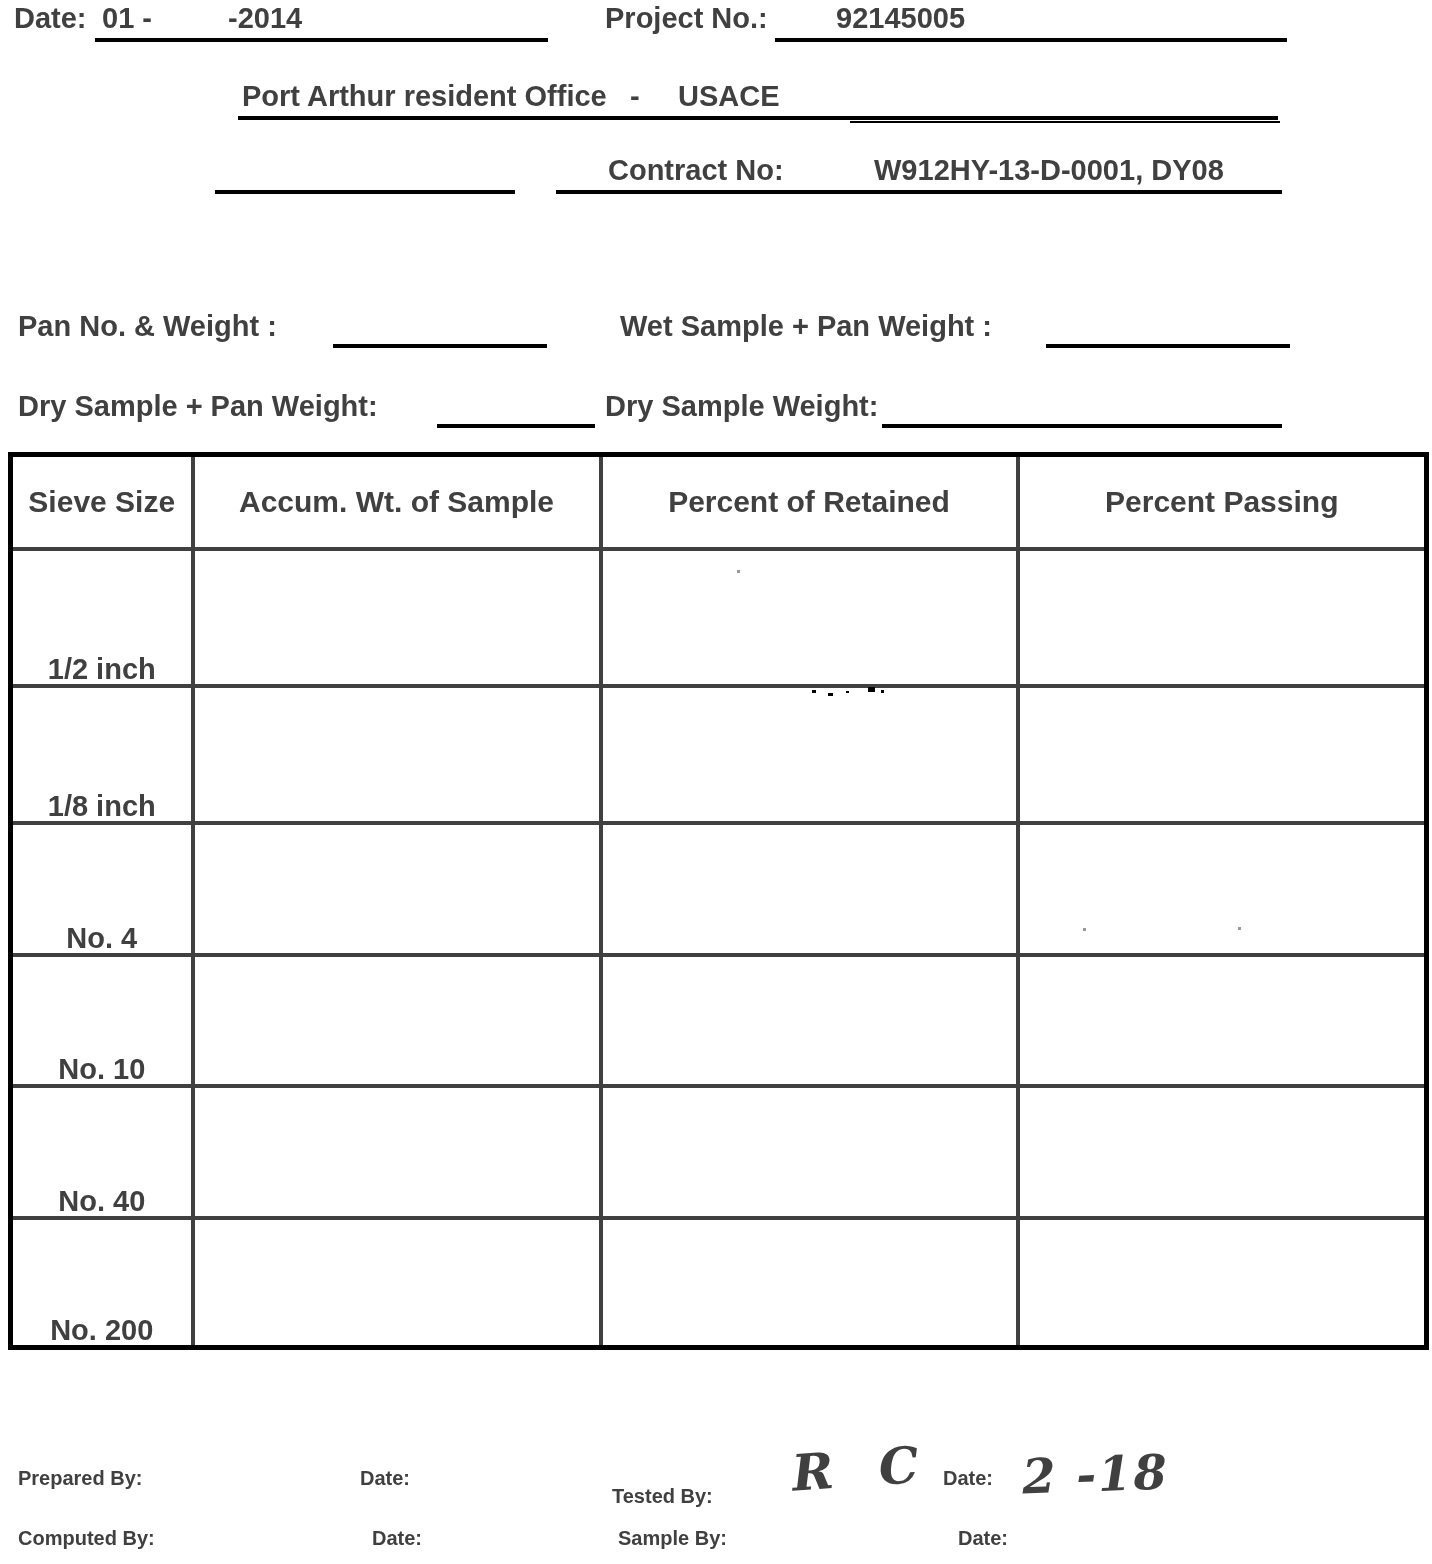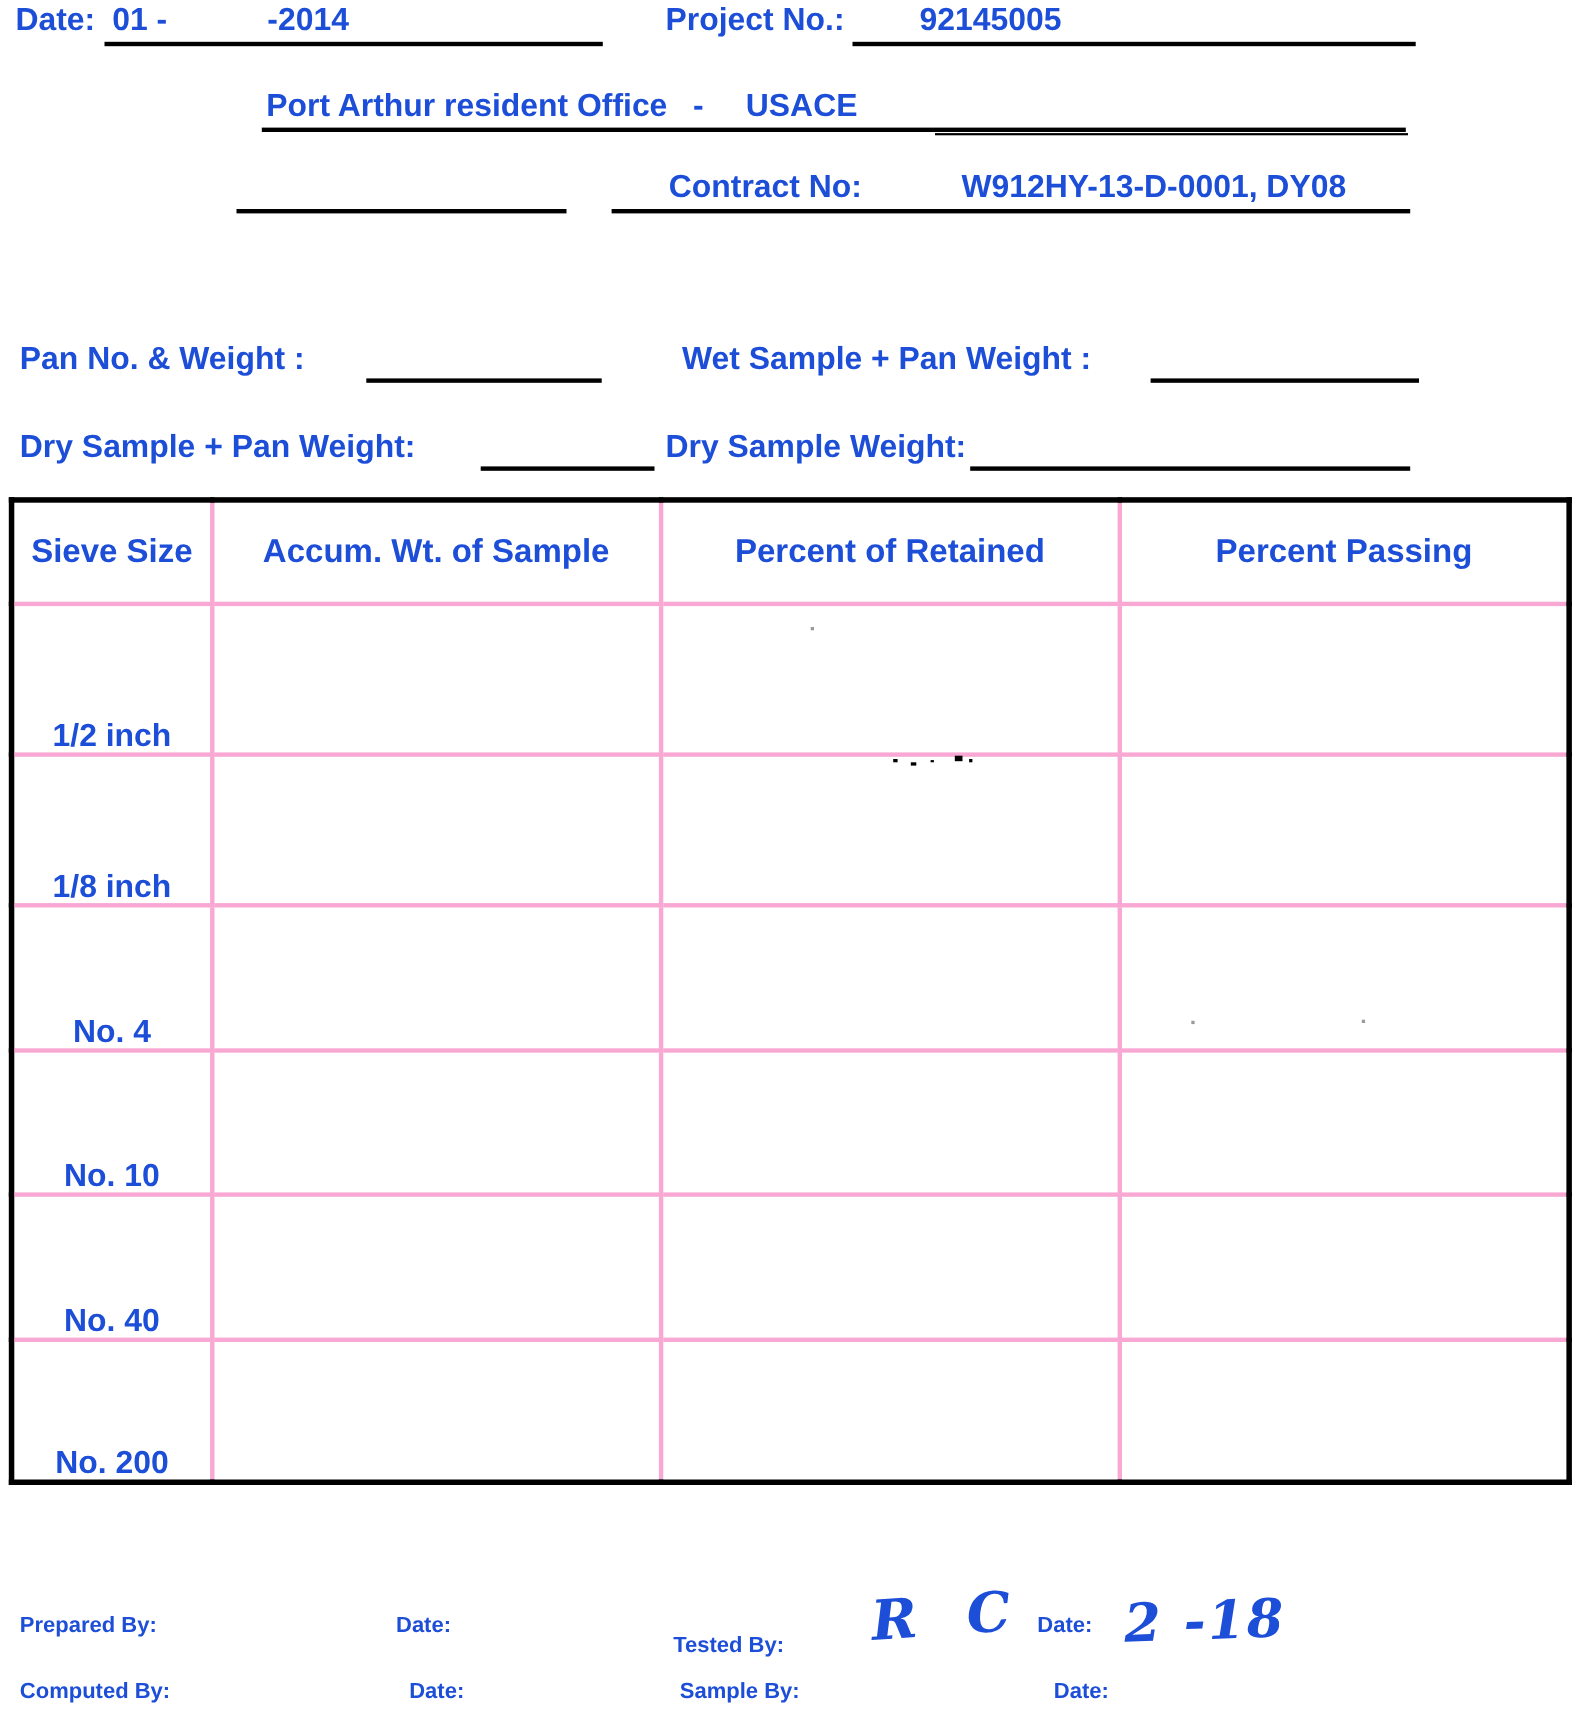--- a/index.html
+++ b/index.html
@@ -1,55 +1,55 @@
 <!DOCTYPE html>
 <html><head>
 <meta charset="utf-8">
 <title>Scanned Form</title>
 <style>
   html, body { margin:0; padding:0; background:#ffffff; }
   .page {
     position:relative; width:1432px; height:1564px; background:#fff;
-    font-family:"Liberation Sans", sans-serif; font-weight:bold; color:#1d4ed8;
+    font-family:"Liberation Sans", sans-serif; font-weight:bold; color:#404040;
     overflow:hidden;
   }
   .lbl { position:absolute; font-size:29px; line-height:1; white-space:nowrap; }
   .lbl-sm { position:absolute; font-size:20px; line-height:1; white-space:nowrap; }
   .rule { position:absolute; height:4px; background:#000; }
   .rule-thin { position:absolute; height:2px; background:#000; }
   .hand {
     position:absolute; font-family:"DejaVu Serif", serif; font-style:italic;
     font-weight:bold; line-height:1; white-space:nowrap;
   }
   table.sieve {
     position:absolute; left:8px; top:452px;
     border-collapse:collapse; table-layout:fixed;
     border:5px solid #000; width:1416px;
   }
-  table.sieve th, table.sieve td { border:4px solid #f9a8d4; padding:0; }
+  table.sieve th, table.sieve td { border:4px solid #404040; padding:0; }
   table.sieve th {
     font-size:30px; font-weight:bold; text-align:center; vertical-align:middle;
     font-family:"Liberation Sans", sans-serif;
   }
   td.sieve-label {
     vertical-align:bottom; text-align:center;
     padding:0 0 6px 6px; font-size:29px; font-weight:bold; line-height:1;
   }
   td.blank-cell { background:#fff; }
   .speck { position:absolute; background:#000; }
   .speck-faint { position:absolute; background:#9a9a9a; }
 </style>
 </head>
 <body>
 
 <div class="page">
 
   <span class="lbl" style="left:14px; top:4px;">Date:</span>
   <span class="lbl" style="left:102px; top:4px;">01 -</span>
-  <span class="lbl" style="left:243px; top:4px;">-2014</span>
+  <span class="lbl" style="left:228px; top:4px;">-2014</span>
   <div class="rule" style="left:95px; top:38px; width:453px;"></div>
 
   <span class="lbl" style="left:605px; top:4px;">Project No.:</span>
   <span class="lbl" style="left:836px; top:4px;">92145005</span>
   <div class="rule" style="left:775px; top:38px; width:512px;"></div>
 
   <span class="lbl" style="left:242px; top:82px;">Port Arthur resident Office</span>
   <span class="lbl" style="left:630px; top:82px;">-</span>
   <span class="lbl" style="left:678px; top:82px;">USACE</span>
   <div class="rule" style="left:238px; top:116px; width:1040px;"></div>

